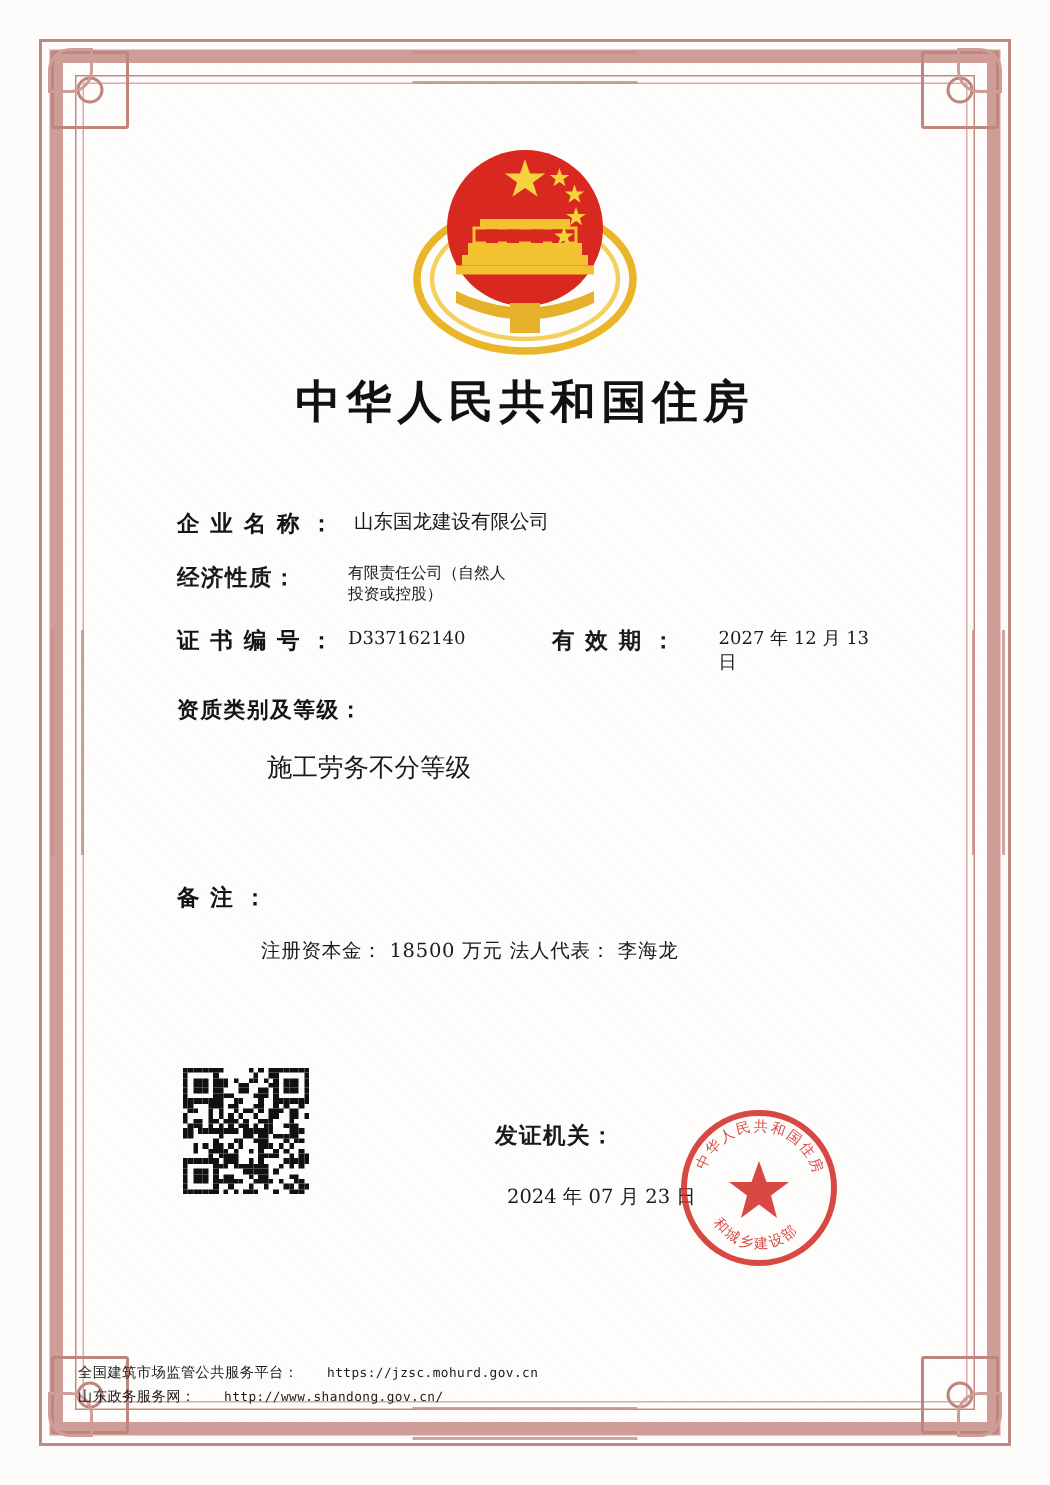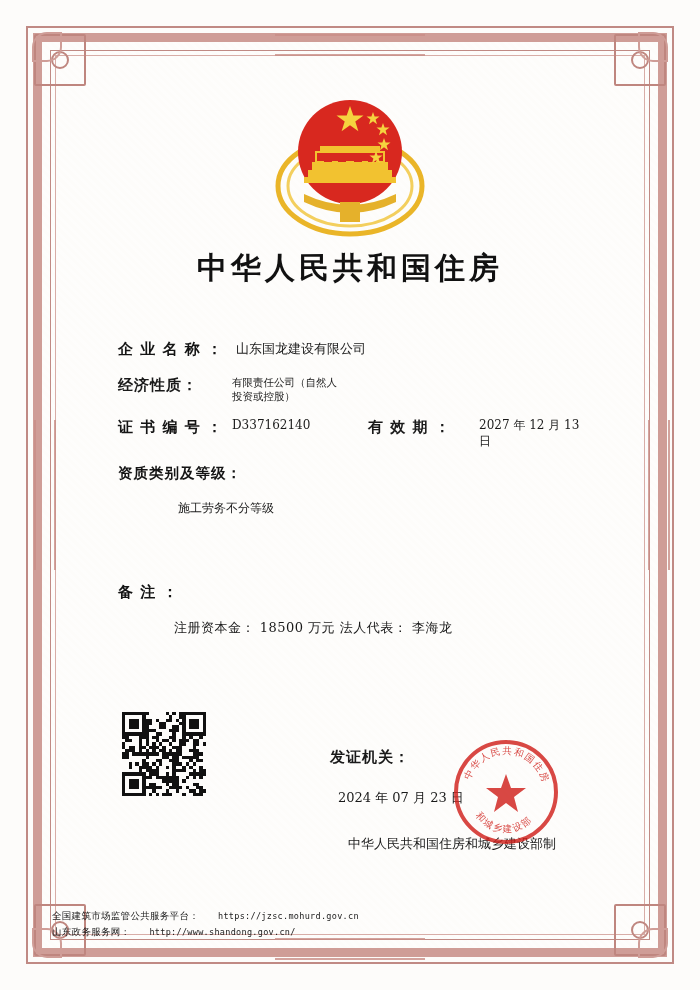--- a/index.html
+++ b/index.html
@@ -173,21 +173,21 @@
     text-align: center;
     color: #141414;
   }
   .lbl-wide { width: 112px; font-size: 15px; font-weight: bold; letter-spacing: 1px;}
   .val-small { font-size: 12px; line-height: 1.3; }
   .val-tiny { font-size: 10.5px; line-height: 1.3; width: 110px;}
 
   .row-qual { margin-top: 6px; }
   .row-qual .lbl { width: 140px; font-size: 14.5px; }
   .qual-value {
-    font-size: 12px;
+    font-size: 17px;
     margin-top: 8px;
     margin-left: 60px;
   }
 
   .row-remark { margin-top: 66px; }
   .row-remark .lbl { width: 112px; }
   .remark-value {
     font-size: 13px;
     margin-top: 10px;
     margin-left: 56px;
@@ -988,21 +988,20 @@
         <i></i>
         <i></i>
         <i></i>
         <i style="background: transparent;"></i>
       </div>
   </div>
 
   <div class="issuer">
     <div class="iss-label">发证机关：</div>
     <div class="iss-date">2024 年 07 月 23 日</div>
-    <div class="iss-org">中华人民共和国住房和城乡建设部制</div>
   </div>
 
   <div class="seal">
     <svg width="108" height="108" viewBox="0 0 108 108" xmlns="http://www.w3.org/2000/svg" opacity="0.82">
       <circle cx="54" cy="54" r="50" fill="none" stroke="#d0211c" stroke-width="4"></circle>
       <polygon points="54,36 59,50 74,50 62,59 66,74 54,65 42,74 46,59 34,50 49,50" fill="#d0211c"></polygon>
       <defs>
         <path id="sealArcTop" d="M 54,54 m -38,0 a 38,38 0 1,1 76,0" fill="none"></path>
         <path id="sealArcBottom" d="M 18,58 a 36,36 0 0,0 72,0" fill="none"></path>
       </defs>

